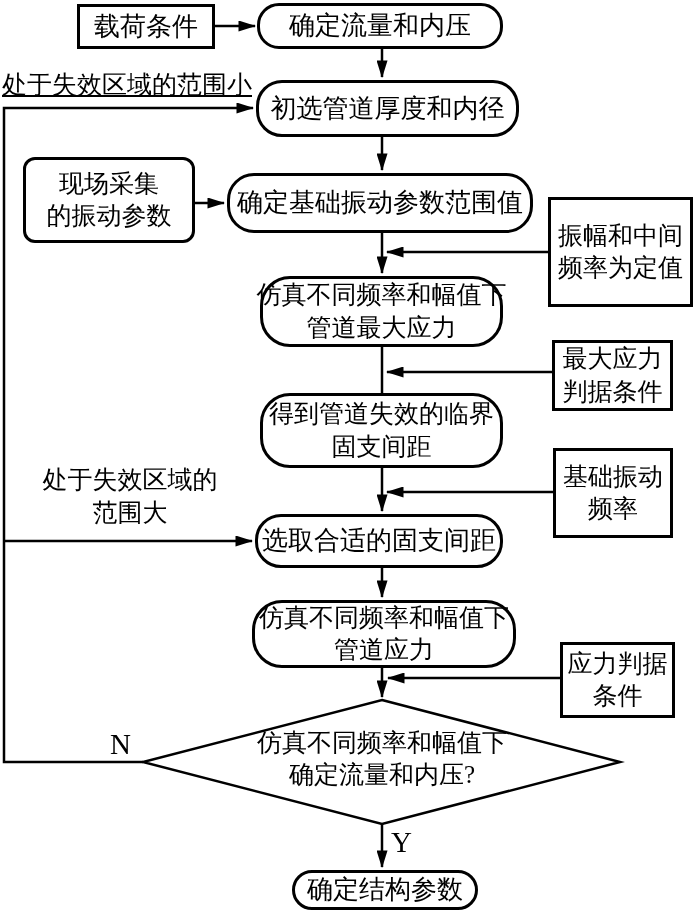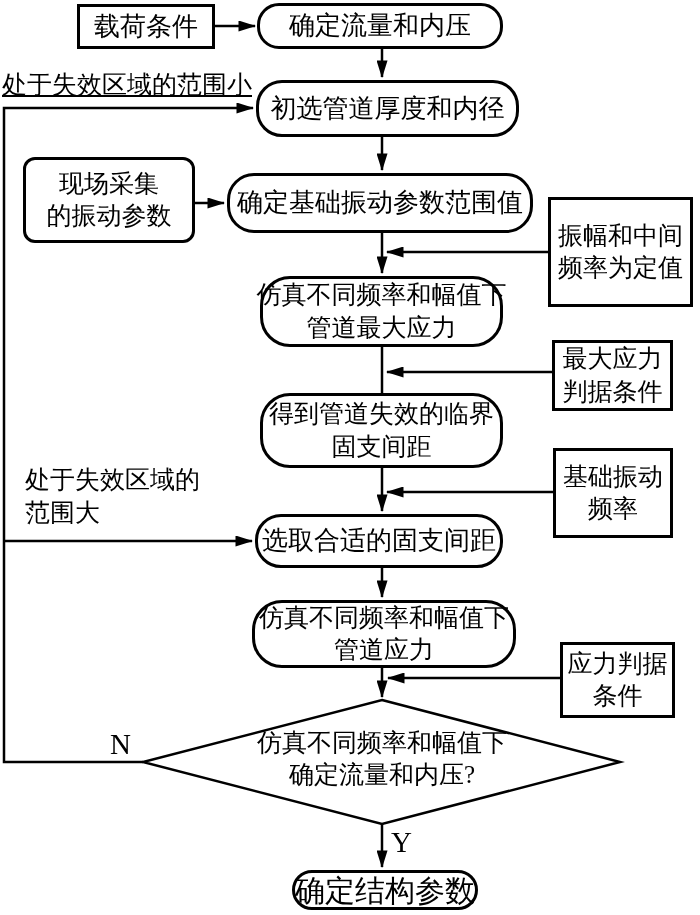--- a/index.html
+++ b/index.html
@@ -20,21 +20,21 @@
     display:flex;flex-direction:column;
     align-items:center;justify-content:center;
     text-align:left;
     font-size:25px;line-height:1.30;
     white-space:nowrap;
   }
   .node span{display:block;}
   .flabel{
     position:absolute;
     font-size:25px;line-height:1.32;
-    text-align:left;white-space:nowrap;
+    text-align:center;white-space:nowrap;
   }
   .nyletter{position:absolute;font-size:29px;}
   .decision-text{
     position:absolute;
     font-size:25px;line-height:1.26;
     text-align:center;white-space:nowrap;
   }
 </style>
 </head>
 <body>
@@ -128,21 +128,21 @@
   <div class="node" style="left:560px;top:642px;width:115px;height:76px;">
     <span>应力判据</span>
     <span>条件</span>
   </div>
 
   <div class="decision-text" style="left:242px;top:727px;width:280px;">
     <span style="display:block;">仿真不同频率和幅值下</span>
     <span style="display:block;">确定流量和内压?</span>
   </div>
 
-  <div class="node" style="left:292px;top:870px;width:186px;height:40px;border-radius:22px;font-size:30px;">
+  <div class="node" style="left:292px;top:870px;width:186px;height:40px;border-radius:22px;font-size:26px;">
       <span>确定结构参数</span>
     </div>
 
   <div class="flabel" style="left:2px;top:68px;width:254px;text-align:left;text-decoration:underline;">处于失效区域的范围小</div>
 
   <div class="flabel" style="left:25px;top:463px;width:210px;">
     <span style="display:block;">处于失效区域的</span>
     <span style="display:block;">范围大</span>
   </div>
 

